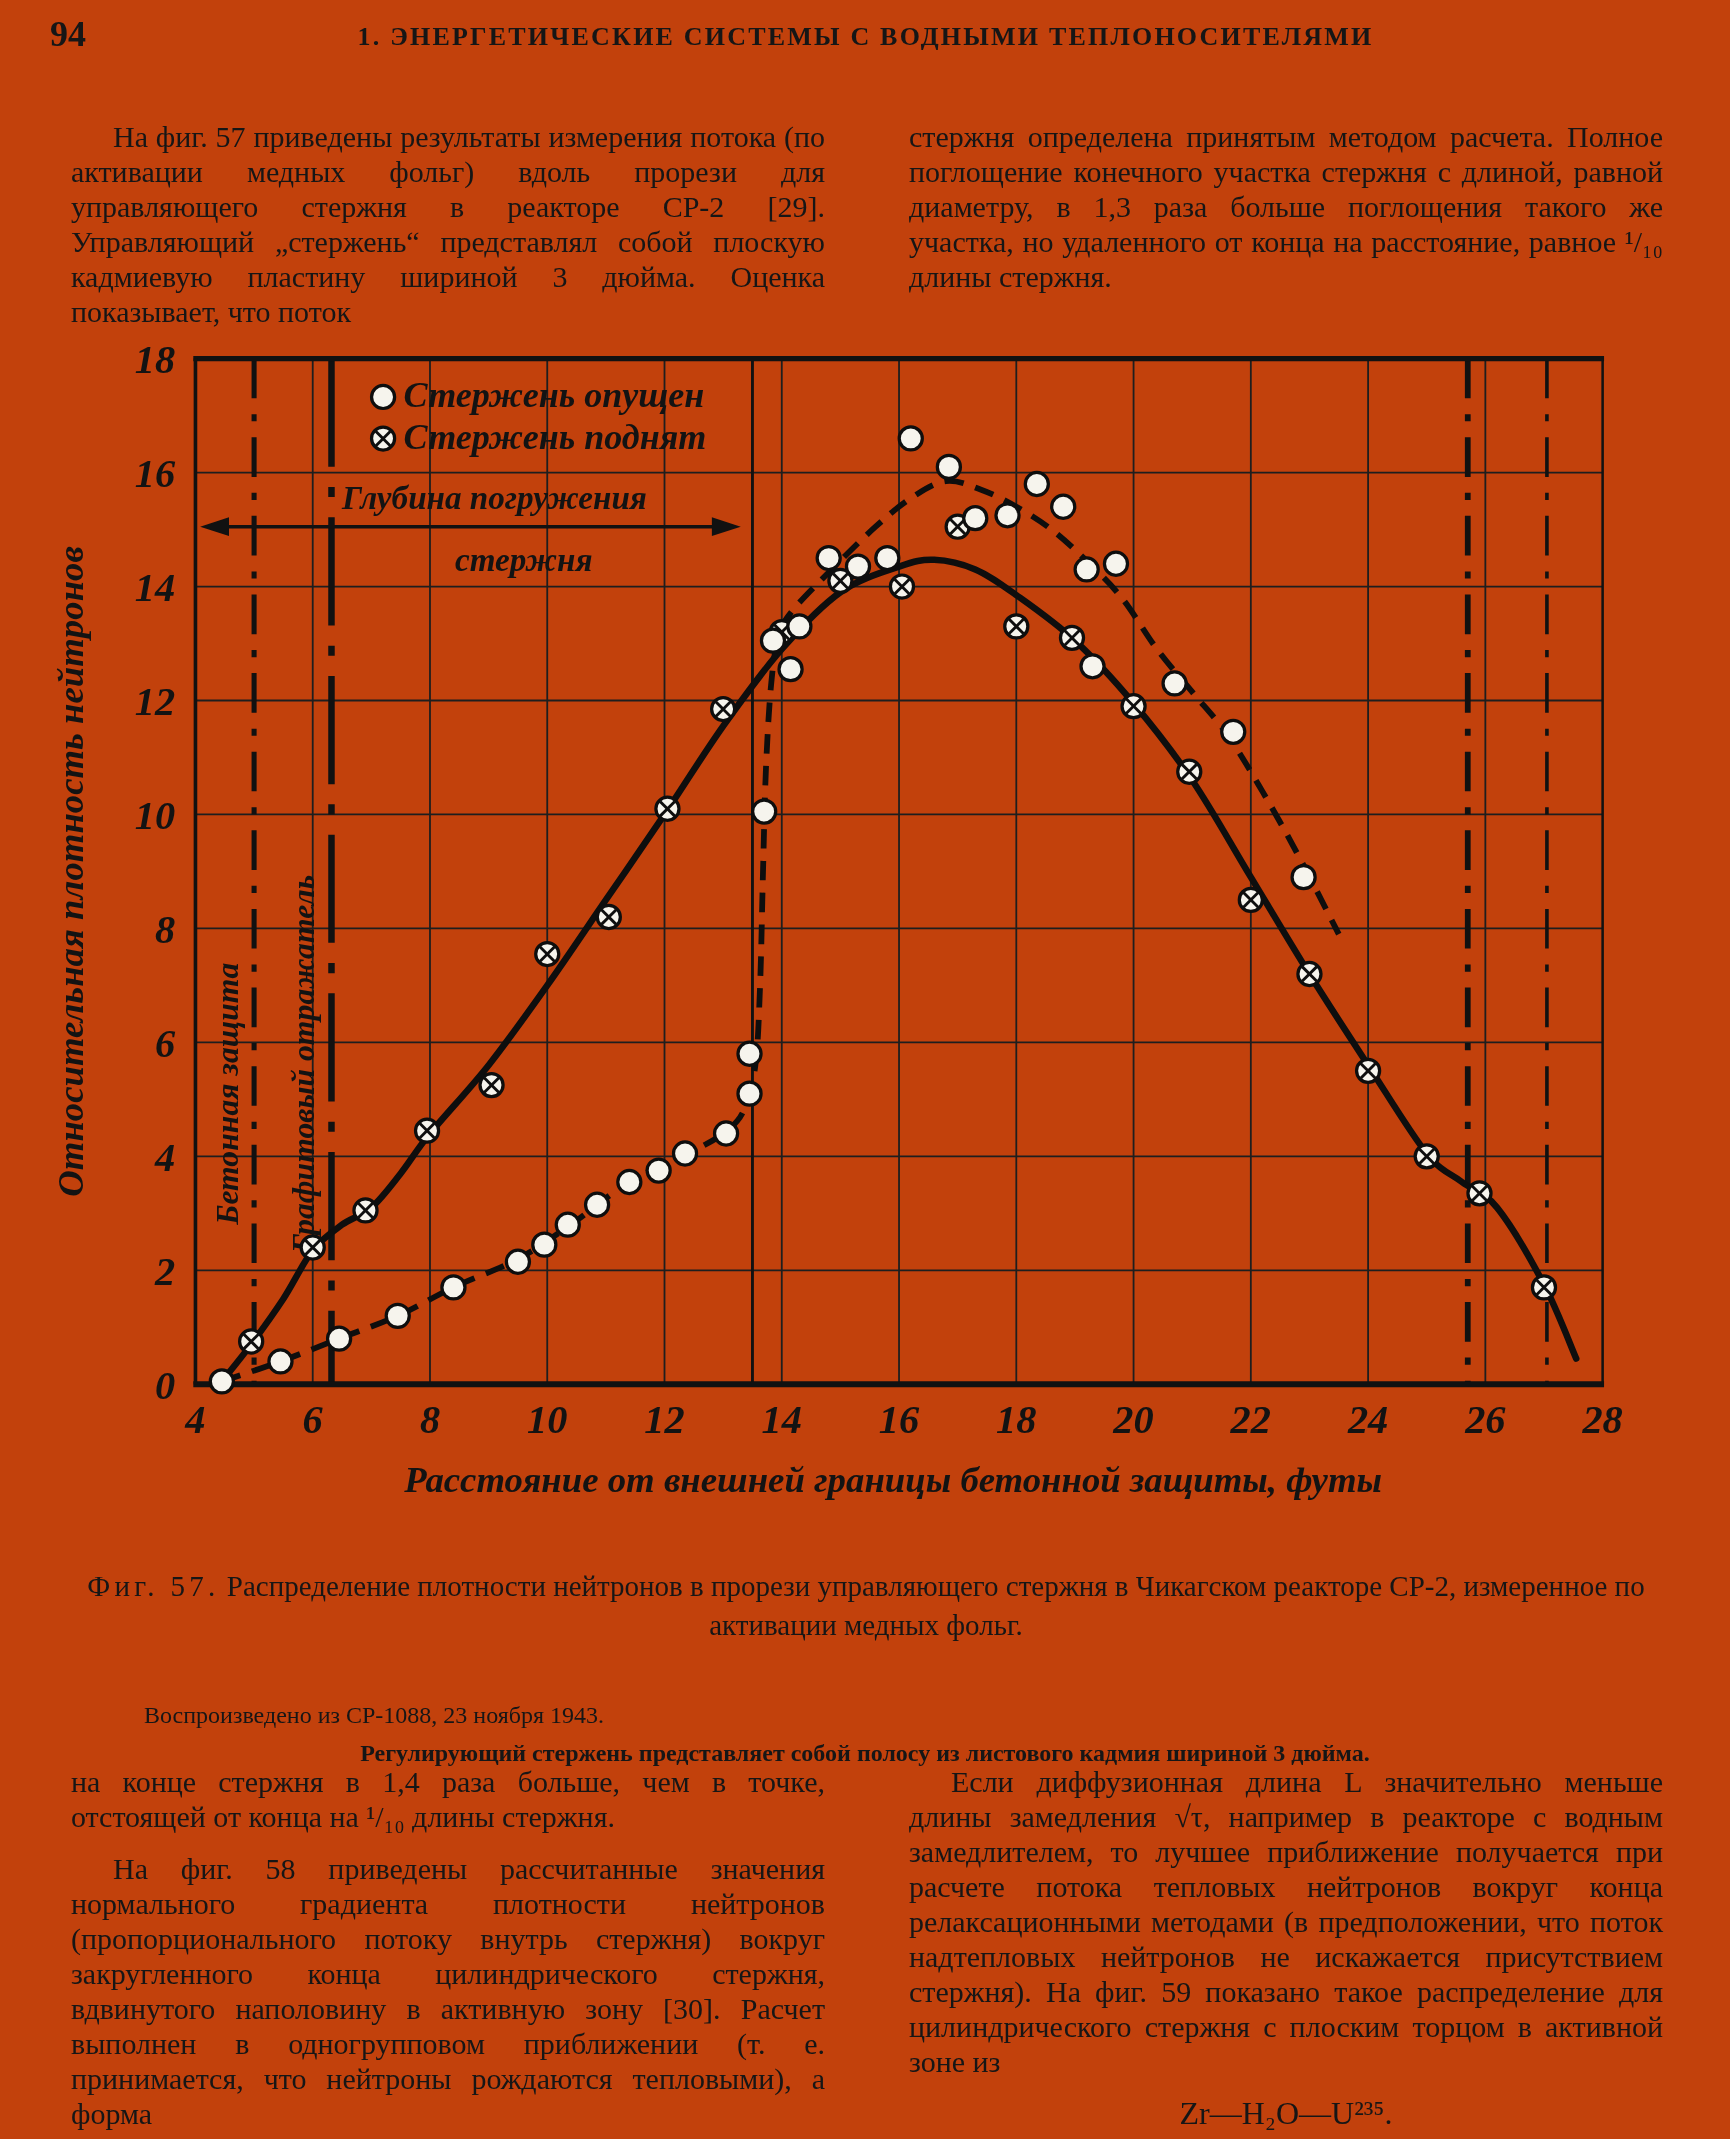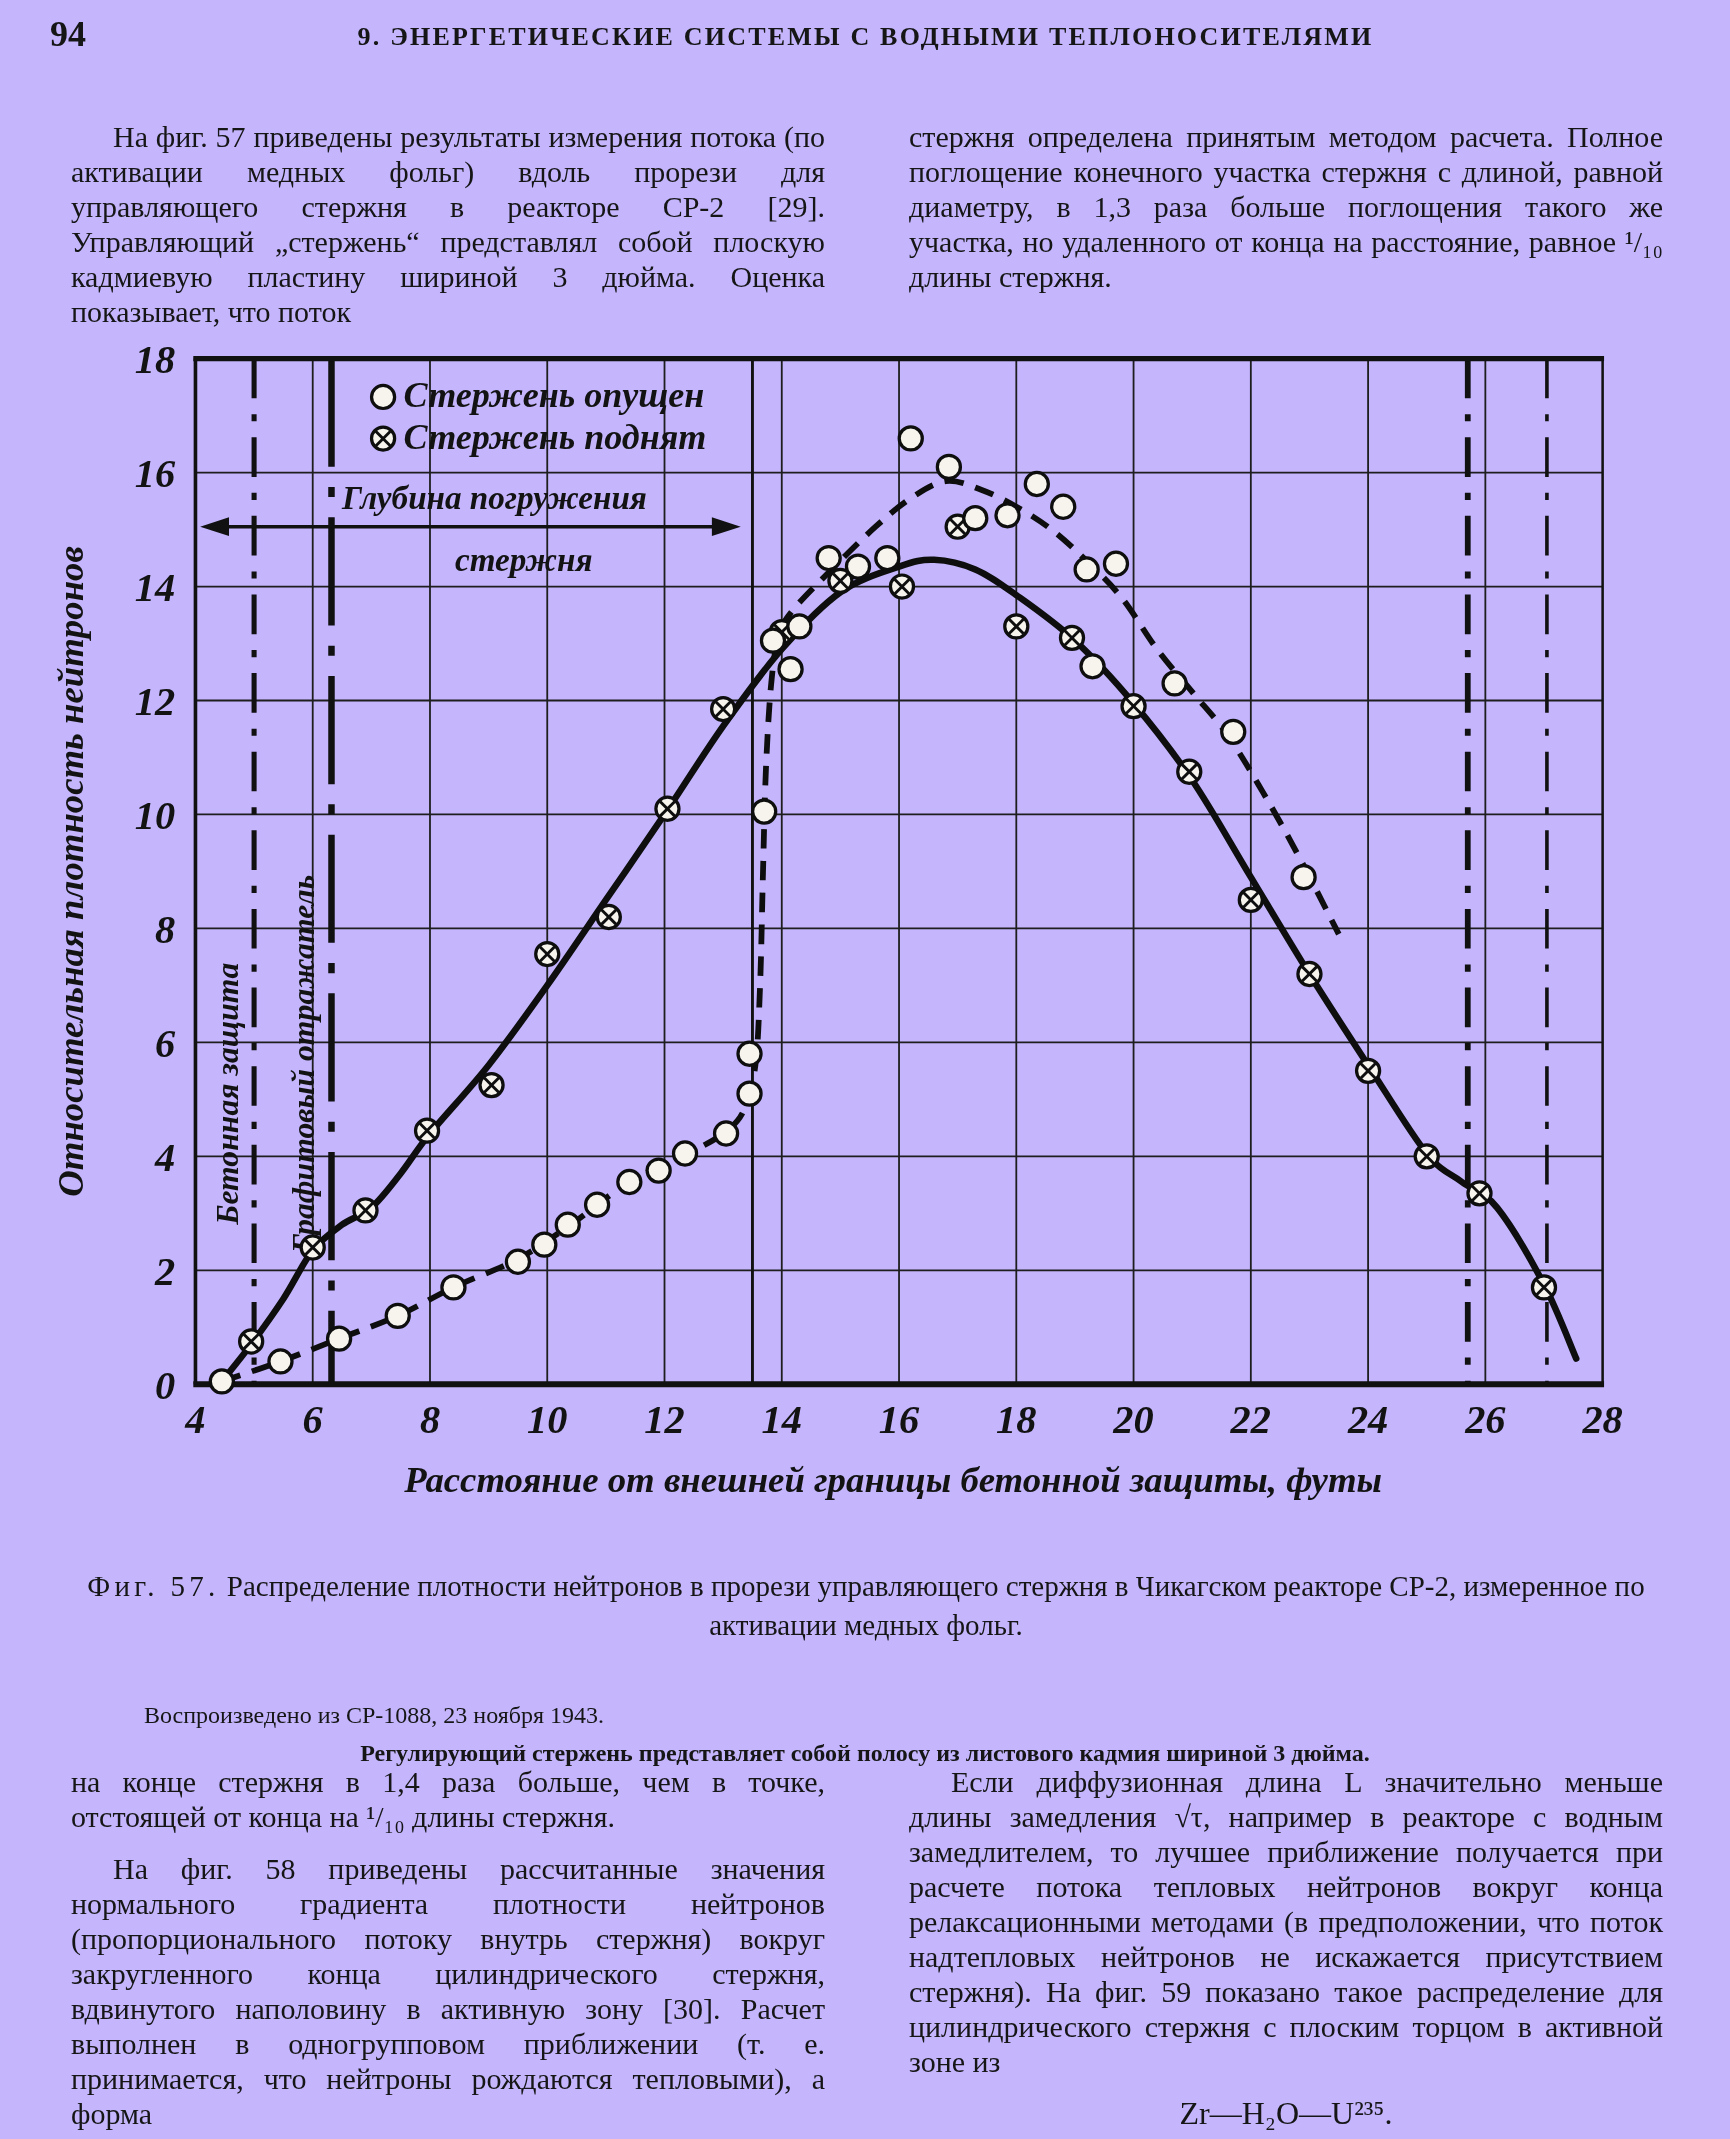--- a/index.html
+++ b/index.html
@@ -1,16 +1,16 @@
 <!DOCTYPE html>
 <html style="font-size:11.5px"><head>
 <meta charset="utf-8">
 <style>
   html,body{margin:0;padding:0;background:#888;}
-  .page{position:relative;width:1731px;height:2140px;background:#c4b5fd;color:#161616;
+  .page{position:relative;width:1731px;height:2140px;background:#c2410c;color:#161616;
         font-family:"Liberation Serif","DejaVu Serif",serif;overflow:hidden;}
   .pagenum{position:absolute;left:50px;top:13px;font-size:36px;font-weight:bold;}
   .header{position:absolute;left:0;top:21.6px;width:100%;text-align:center;font-size:26px;
           letter-spacing:2.2px;font-weight:600;}
   .col{position:absolute;font-size:30px;line-height:35px;text-align:justify;}
   .col p{margin:17px;}
   .col p.ind{text-indent:42px;}
   .col-lt{left:54px;top:102px;width:788px;}
   .col-rt{left:892px;top:102px;width:788px;}
   .col-lb{left:54px;top:1747px;width:788px;}
@@ -39,21 +39,21 @@
   .arrlbl{font-size:46px;font-style:italic;font-weight:bold;}
   .leglbl{font-size:50px;font-style:italic;font-weight:bold;}
   .arrow{stroke:#111;stroke-width:5;}
   .arrowhead{fill:#111;}
 </style>
 </head>
 <body>
 
 <div class="page">
   <div class="pagenum">94</div>
-  <div class="header">9. ЭНЕРГЕТИЧЕСКИЕ СИСТЕМЫ С ВОДНЫМИ ТЕПЛОНОСИТЕЛЯМИ</div>
+  <div class="header">1. ЭНЕРГЕТИЧЕСКИЕ СИСТЕМЫ С ВОДНЫМИ ТЕПЛОНОСИТЕЛЯМИ</div>
 
   <div class="col col-lt">
     <p class="ind">На фиг. 57 приведены результаты измерения потока (по активации медных фольг) вдоль прорези для управляющего стержня в реакторе СР-2 [29]. Управляющий „стержень“ представлял собой плоскую кадмиевую пластину шириной 3 дюйма. Оценка показывает, что поток</p>
   </div>
   <div class="col col-rt">
     <p>стержня определена принятым методом расчета. Полное поглощение конечного участка стержня с длиной, равной диаметру, в 1,3 раза больше поглощения такого же участка, но удаленного от конца на расстояние, равное ¹/₁₀ длины стержня.</p>
   </div>
 
   <div class="chartwrap" id="chart"><svg viewBox="0 0 2400 1680" width="1731" height="1212">
         <line x1="433.58333333333337" y1="27" x2="433.58333333333337" y2="1449" class="grid"></line>

